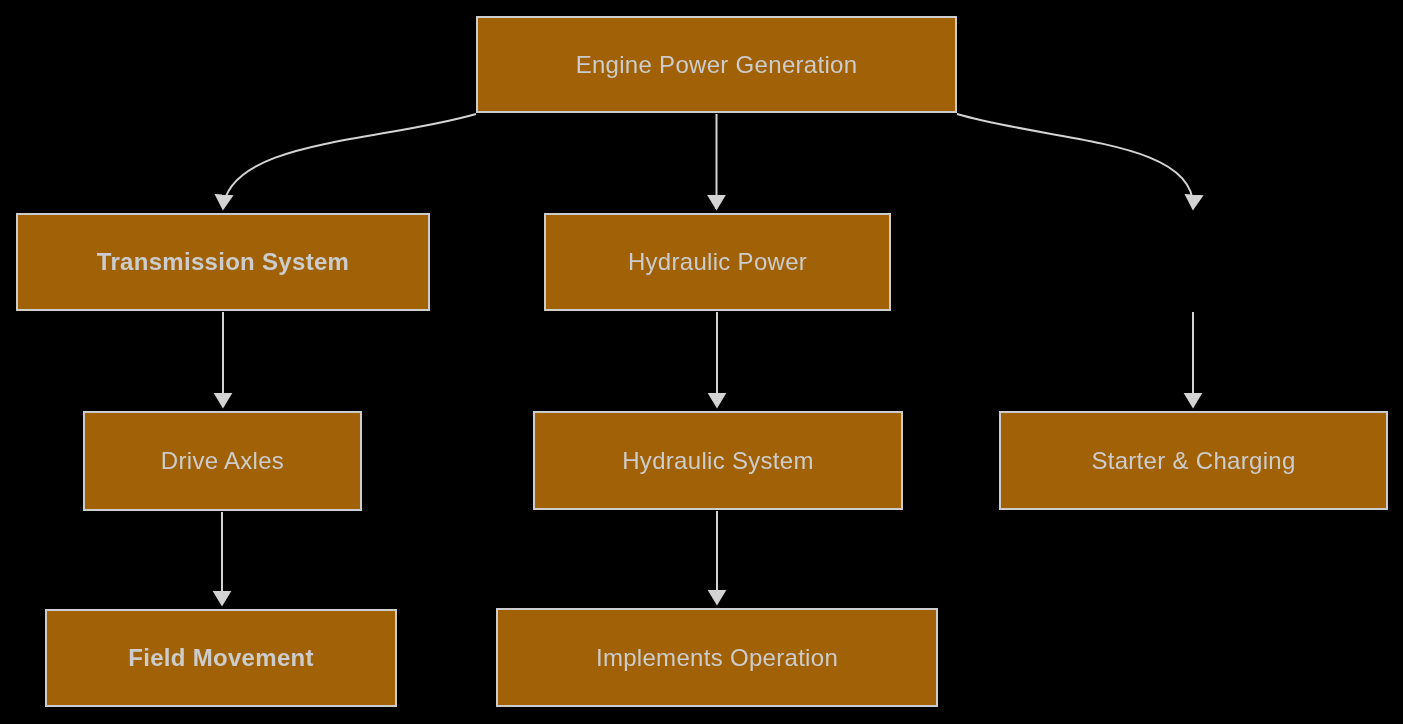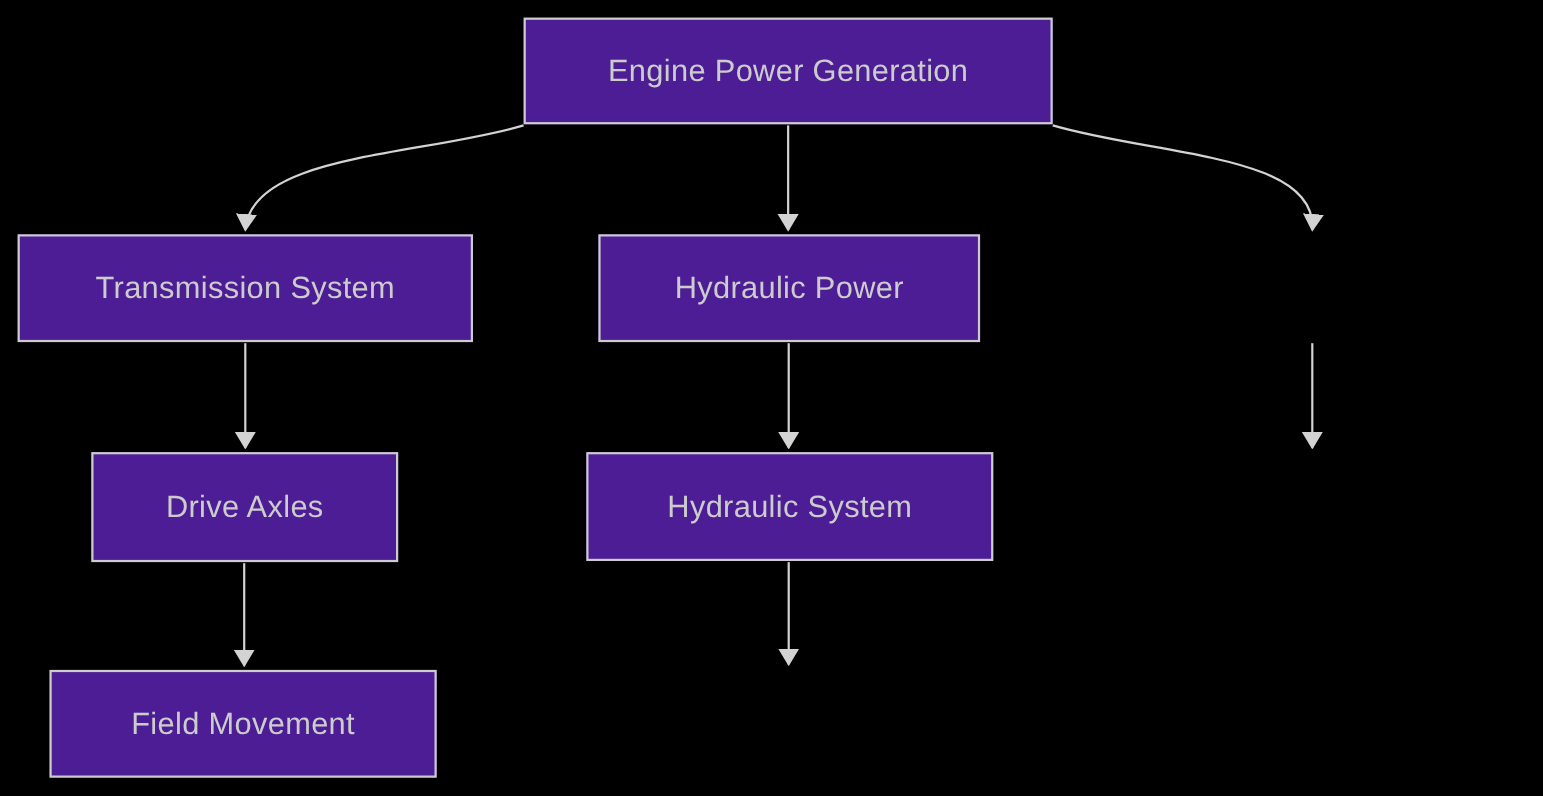--- a/index.html
+++ b/index.html
@@ -23,43 +23,43 @@
     height: 724px;
   }
   .edge {
     fill: none;
     stroke: #d3d3d3;
     stroke-width: 2px;
   }
   .node {
     position: absolute;
     box-sizing: border-box;
-    background: #4c1d95;
+    background: #a16207;
     border: 2px solid #cccccc;
     color: #cccccc;
     display: flex;
     align-items: center;
     justify-content: center;
-    font-size: 28px;
+    font-size: 24px;
     letter-spacing: 0.3px;
     white-space: nowrap;
   }
   .node span {
     display: inline-block;
   }
 
   
   #n-engine               { left: 476px;  top: 16px;  width: 481px; height: 97px; }
-  #n-transmission         { left: 16px;   top: 213px; width: 414px; height: 98px; }
+  #n-transmission         { left: 16px;   top: 213px; width: 414px; height: 98px; font-weight: bold; }
   #n-hydraulic-pump       { left: 544px;  top: 213px; width: 347px; height: 98px; }
   #n-electrical           { left: 1009px; top: 213px; width: 369px; height: 98px; }
   #n-drive-axles          { left: 83px;   top: 411px; width: 279px; height: 100px; }
   #n-hydraulic-system     { left: 533px;  top: 411px; width: 370px; height: 99px; }
   #n-starter-charging     { left: 999px;  top: 411px; width: 389px; height: 99px; }
-  #n-field-movement       { left: 45px;   top: 609px; width: 352px; height: 98px; }
+  #n-field-movement       { left: 45px;   top: 609px; width: 352px; height: 98px; font-weight: bold; }
   #n-implements-operation { left: 496px;  top: 608px; width: 442px; height: 99px; }
 </style>
 </head>
 <body>
 
 <div class="stage">
 
   <svg class="edge-layer" width="1403" height="724" viewBox="0 0 1403 724" xmlns="http://www.w3.org/2000/svg">
     <defs>
       <marker id="arrowhead" markerUnits="userSpaceOnUse" markerWidth="16" markerHeight="20" viewBox="0 0 10 12" refX="9" refY="6" orient="auto">
@@ -90,19 +90,25 @@
 
 
   <div class="node" id="n-drive-axles">
     <span>Drive Axles</span>
   </div>
 
   <div class="node" id="n-hydraulic-system">
     <span>Hydraulic System</span>
   </div>
 
+  <div class="node" id="n-starter-charging">
+    <span>Starter &amp; Charging</span>
+  </div>
 
   <div class="node" id="n-field-movement">
     <span>Field Movement</span>
   </div>
 
+  <div class="node" id="n-implements-operation">
+    <span>Implements Operation</span>
+  </div>
 
 </div>
 
 </body></html>

